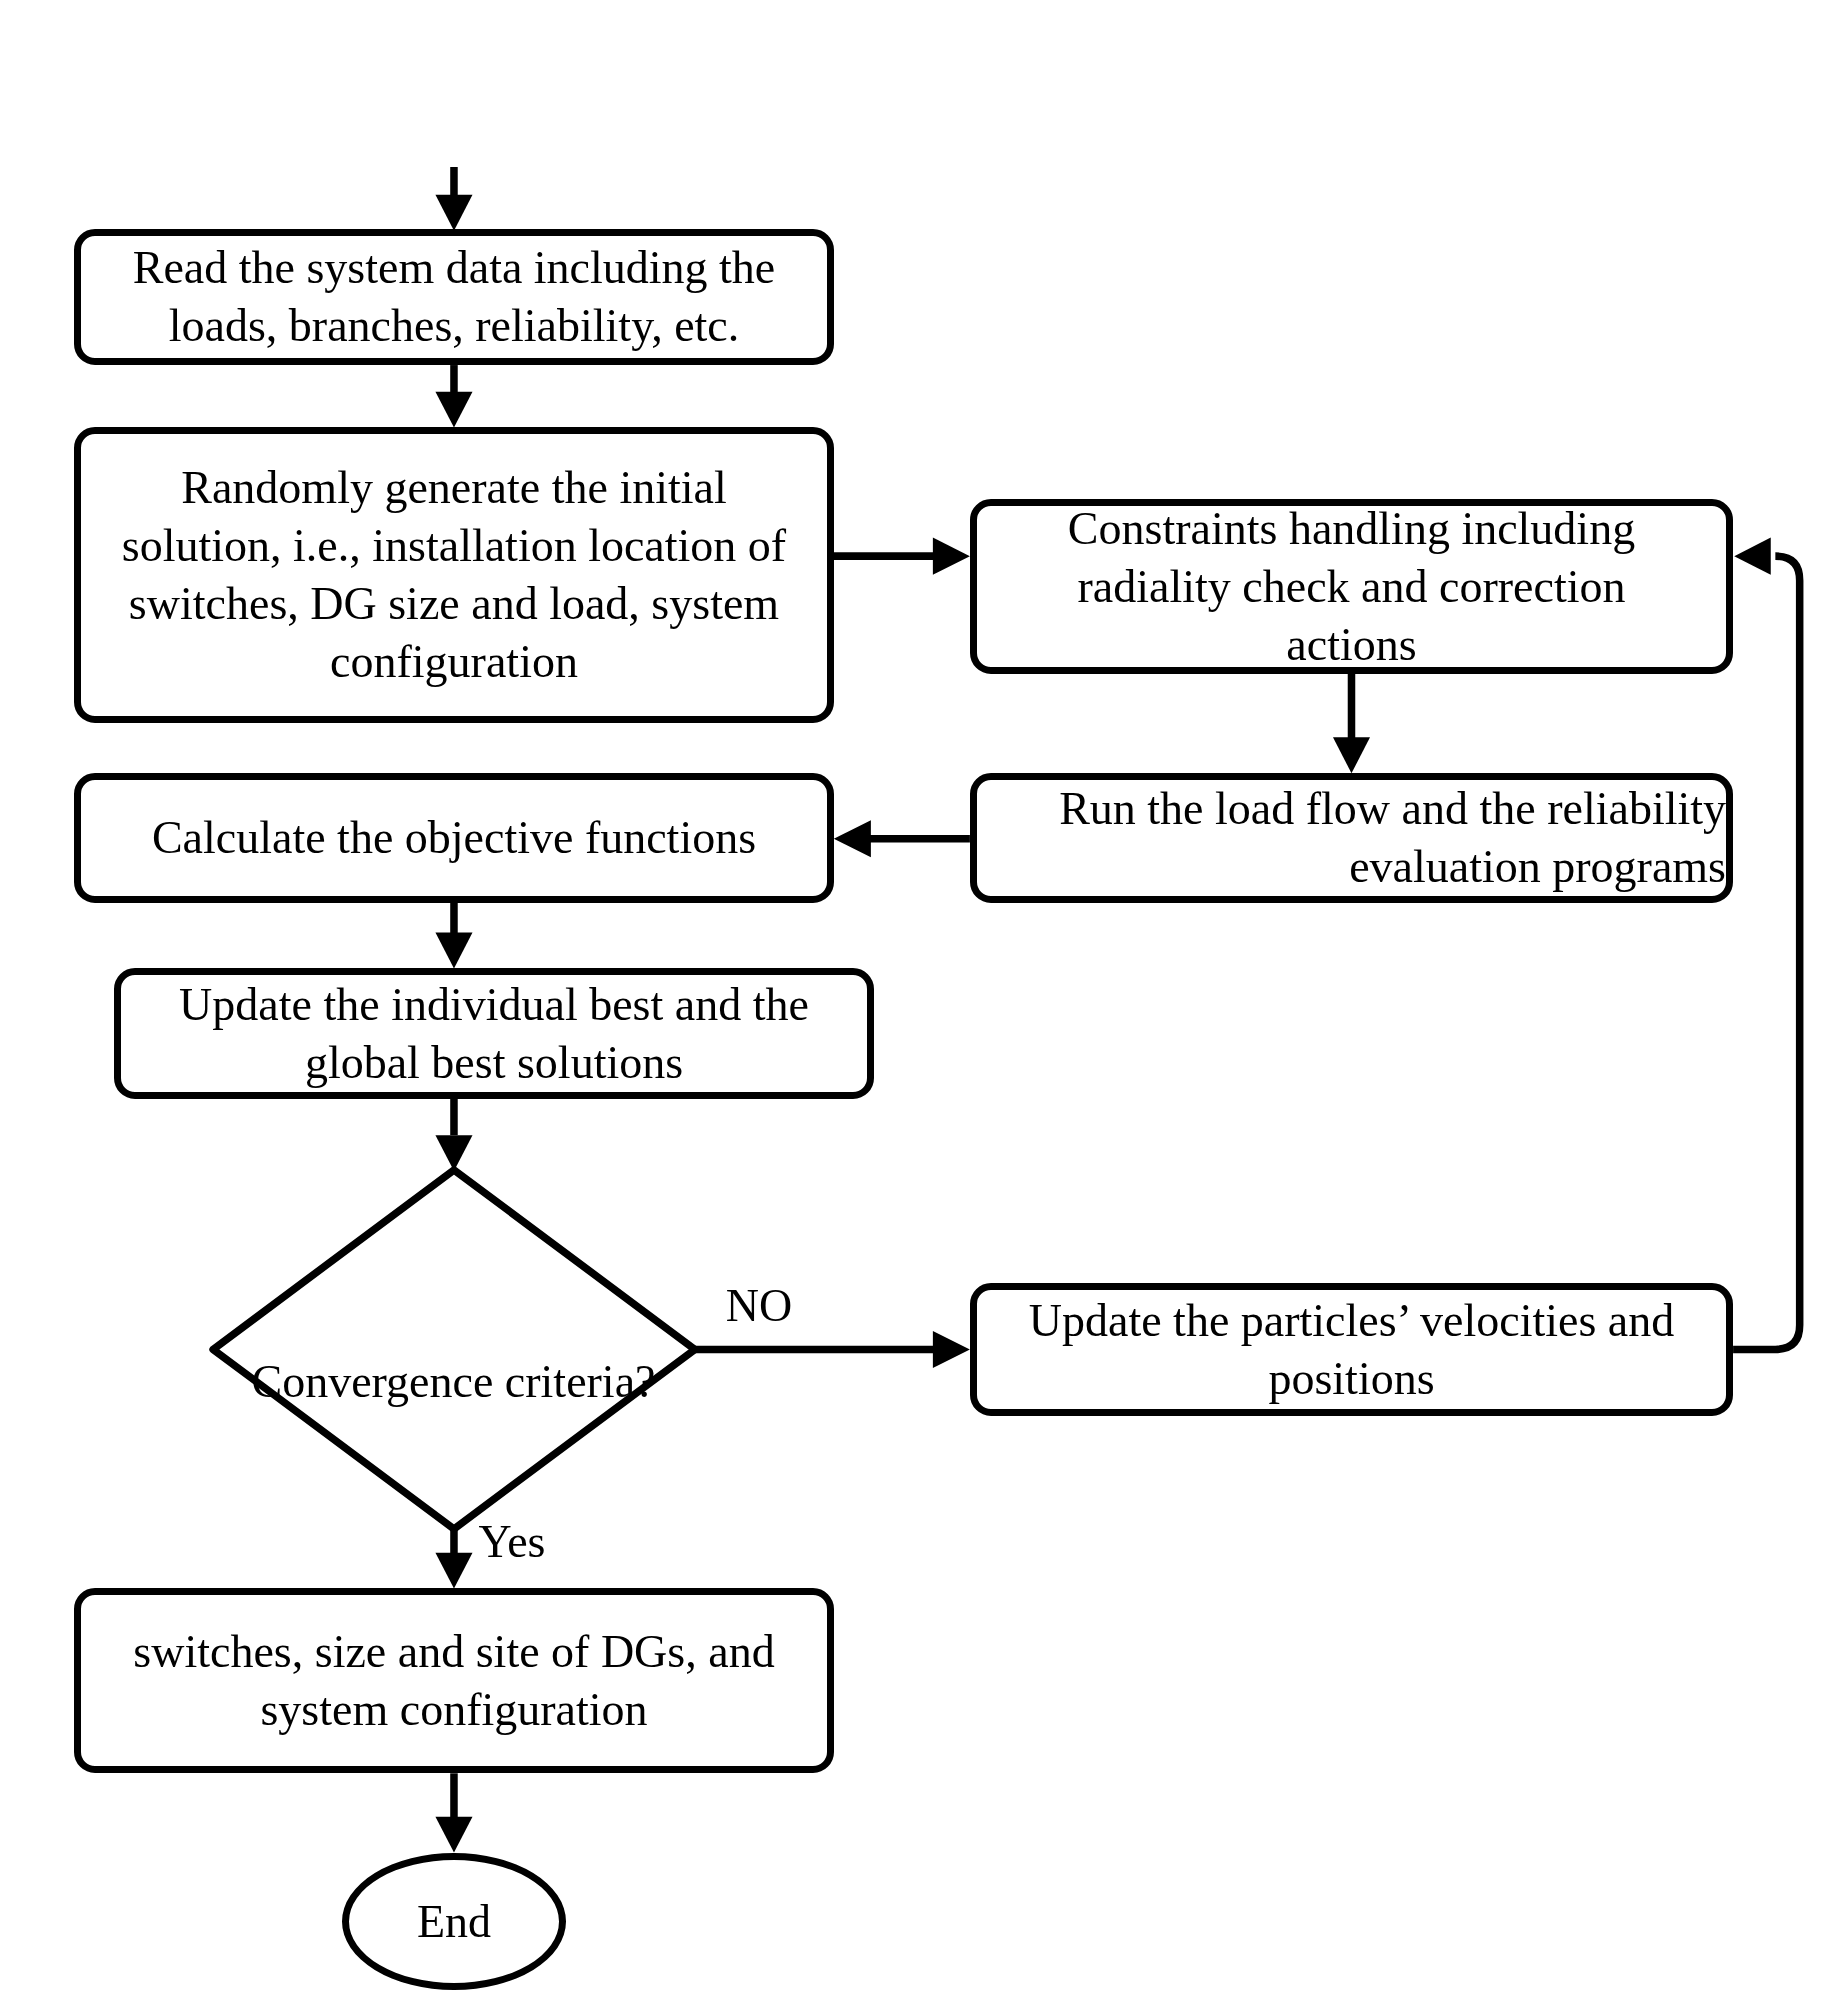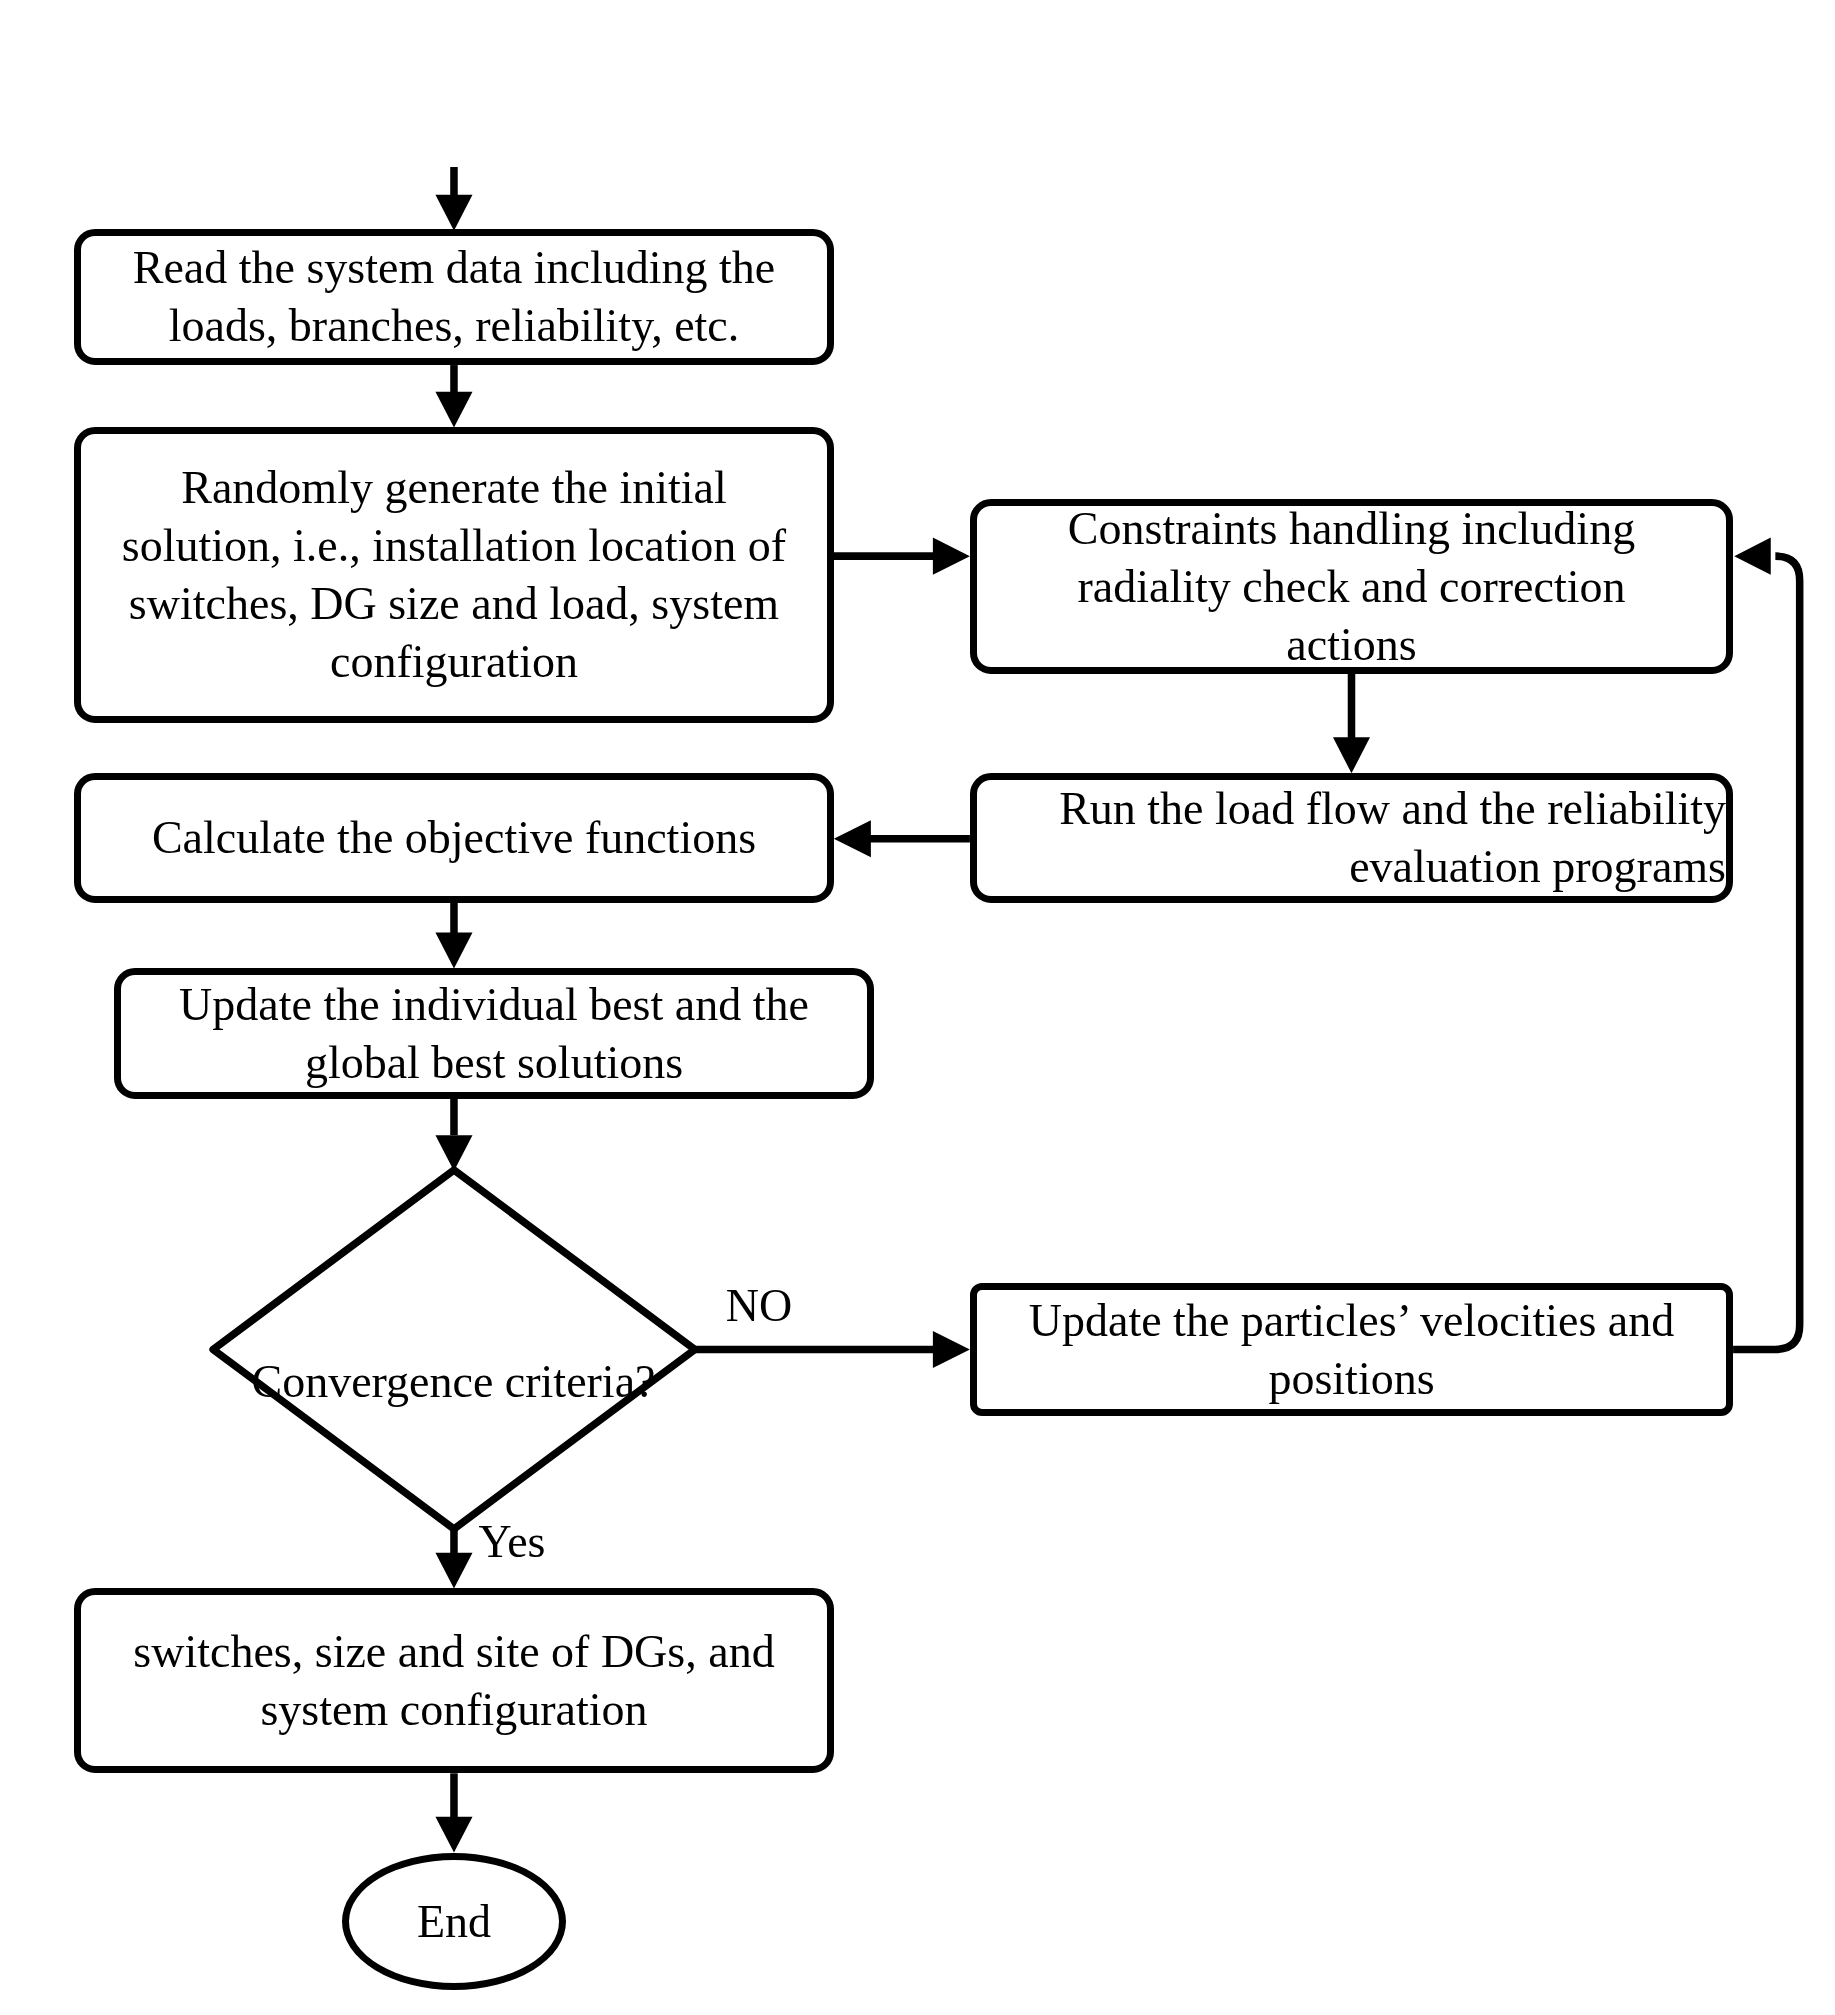--- a/index.html
+++ b/index.html
@@ -95,21 +95,21 @@
 
   <div class="node" style="left:74px;top:968px;width:760px;height:131px;margin-left:40px;">
     <div class="ln">Update the individual best and the</div>
     <div class="ln">global best solutions</div>
   </div>
 
   <div class="decision-label" style="left:222px;top:1321px;width:463px;margin-top:32px;">Convergence criteria?</div>
 
   <div class="edge-label" style="left:707px;top:1277px;width:104px;">NO</div>
 
-  <div class="node" style="left:970px;top:1283px;width:763px;height:133px;border-radius:12px;">
+  <div class="node" style="left:970px;top:1283px;width:763px;height:133px;">
     <div class="ln">Update the particles’ velocities and</div>
     <div class="ln">positions</div>
   </div>
 
   <div class="edge-label" style="left:463px;top:1513px;width:98px;">Yes</div>
 
   <div class="node" style="left:74px;top:1588px;width:760px;height:185px;">
     <div class="ln">switches, size and site of DGs, and</div>
     <div class="ln">system configuration</div>
   </div>

